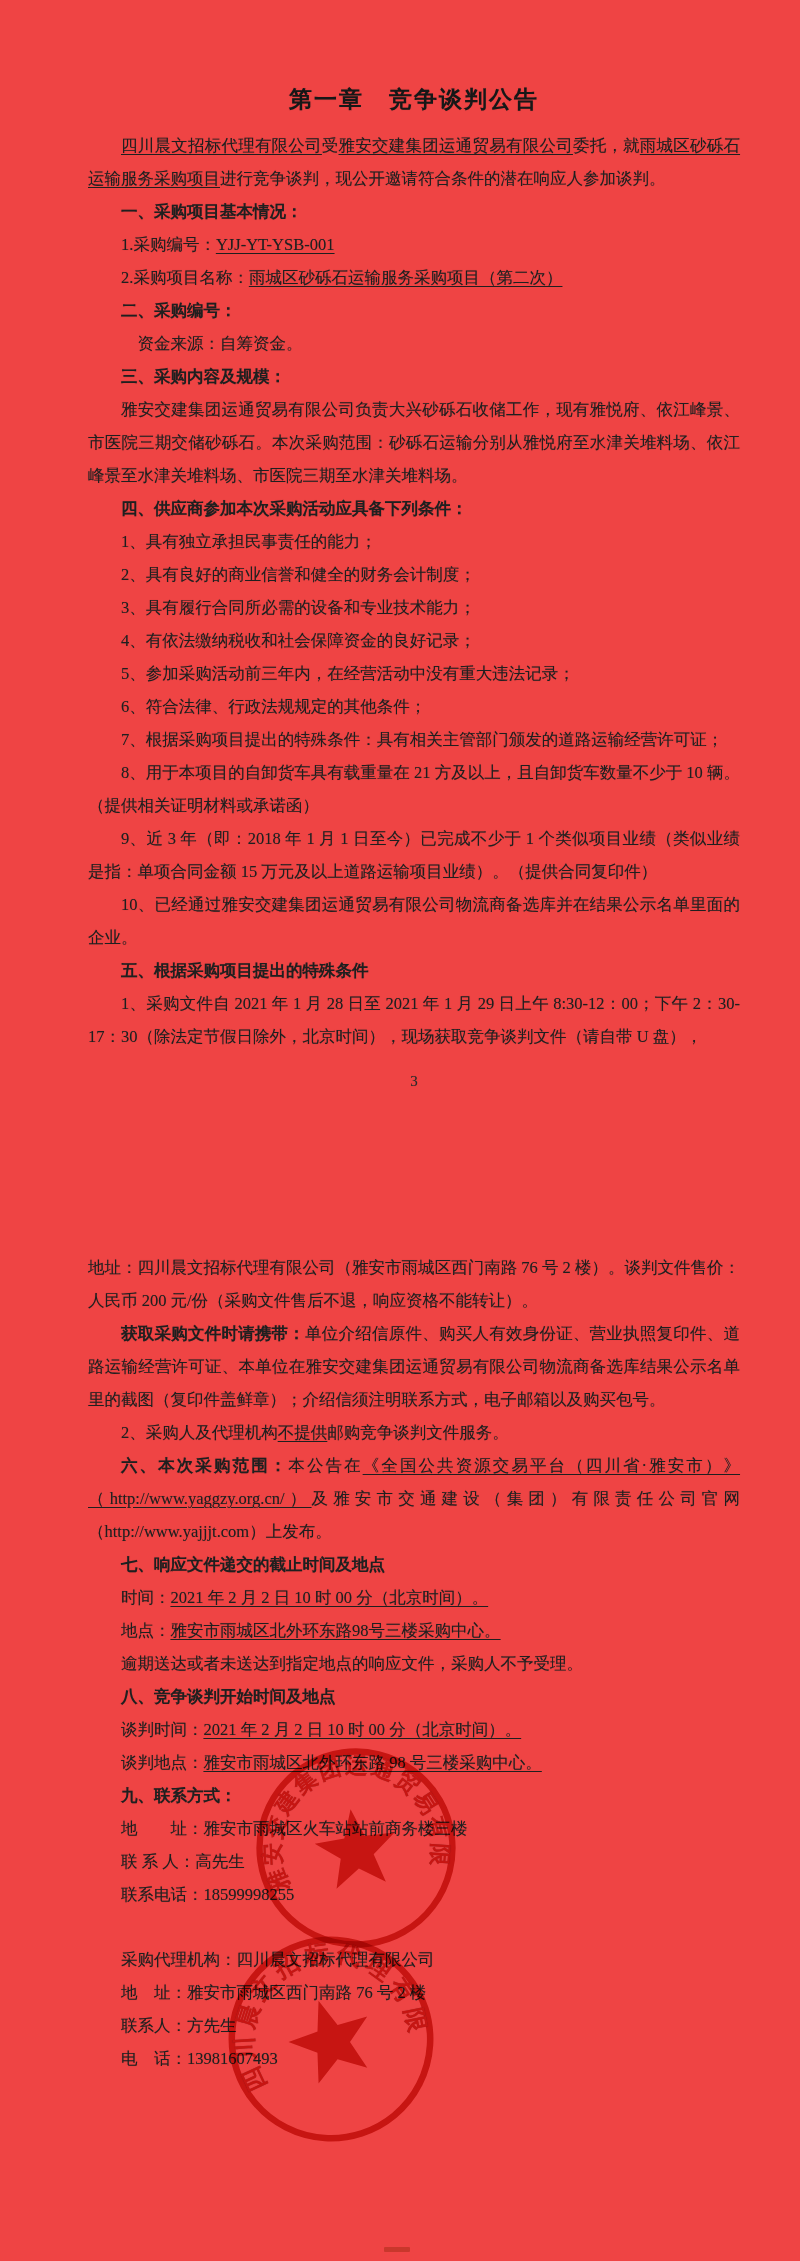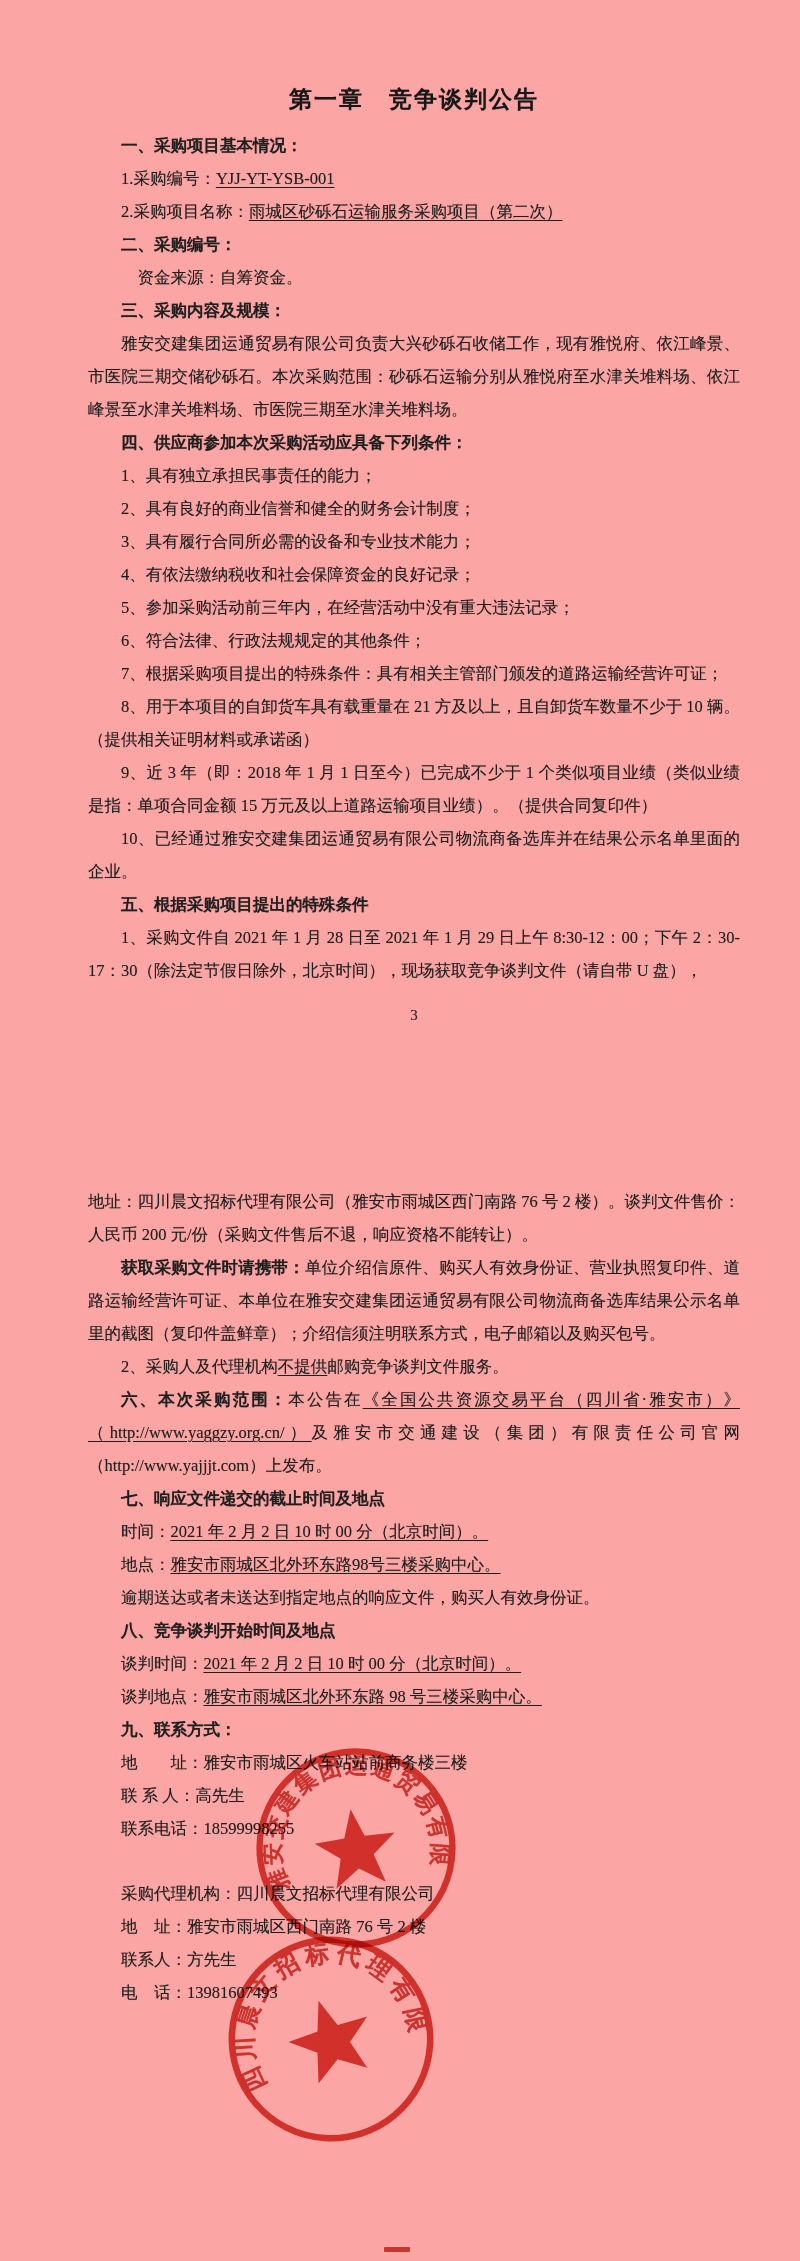--- a/index.html
+++ b/index.html
@@ -1,18 +1,18 @@
 <!DOCTYPE html>
 <html><head>
 <meta charset="utf-8">
 <style>
   html,body{margin:0;padding:0;background:#ececec;}
   .page{
     position:relative;width:800px;height:2261px;margin:0 auto;
-    background:#fca5a5;overflow:hidden;
+    background:#ef4444;overflow:hidden;
     font-family:"Liberation Serif","DejaVu Serif",serif;
     color:#1f1f1f;
     text-shadow:0 0 .7px rgba(45,45,45,.45);
   }
   .content{padding:84px 60px 0 88px;}
   .title{
     font-size:23px;font-weight:bold;text-align:center;
     margin:0 0 14px 0;letter-spacing:2px;color:#171717;
   }
   p.p{margin:0;font-size:16.5px;line-height:33px;text-align:justify;}
@@ -26,20 +26,21 @@
   .seal-2{left:222px;top:1930px;width:218px;height:218px;transform:rotate(-18deg);}
   .red-mark{position:absolute;left:384px;top:2247px;width:26px;height:5px;background:#c9372c;border-radius:1px;}
 </style>
 </head>
 <body>
 
 <div class="page">
   <div class="content">
     <h1 class="title">第一章　竞争谈判公告</h1>
 
+  <p class="p ind"><span class="u">四川晨文招标代理有限公司</span><span>受</span><span class="u">雅安交建集团运通贸易有限公司</span><span>委托，就</span><span class="u">雨城区砂砾石运输服务采购项目</span><span>进行竞争谈判，现公开邀请符合条件的潜在响应人参加谈判。</span></p>
       <p class="p ind"><span class="b">一、采购项目基本情况：</span></p>
       <p class="p ind"><span>1.采购编号：</span><span class="u">YJJ-YT-YSB-001</span></p>
       <p class="p ind"><span>2.采购项目名称：</span><span class="u">雨城区砂砾石运输服务采购项目（第二次）</span></p>
       <p class="p ind"><span class="b">二、采购编号：</span></p>
       <p class="p ind2"><span>资金来源：自筹资金。</span></p>
       <p class="p ind"><span class="b">三、采购内容及规模：</span></p>
       <p class="p ind"><span>雅安交建集团运通贸易有限公司负责大兴砂砾石收储工作，现有雅悦府、依江峰景、市医院三期交储砂砾石。本次采购范围：砂砾石运输分别从雅悦府至水津关堆料场、依江峰景至水津关堆料场、市医院三期至水津关堆料场。</span></p>
       <p class="p ind"><span class="b">四、供应商参加本次采购活动应具备下列条件：</span></p>
       <p class="p ind"><span>1、具有独立承担民事责任的能力；</span></p>
       <p class="p ind"><span>2、具有良好的商业信誉和健全的财务会计制度；</span></p>
@@ -55,21 +56,21 @@
       <p class="p ind"><span>1、采购文件自 2021 年 1 月 28 日至 2021 年 1 月 29 日上午 8:30-12：00；下午 2：30-17：30（除法定节假日除外，北京时间），现场获取竞争谈判文件（请自带 U 盘），</span></p>
       <div class="pagenum">3</div>
       <div style="height: 150px;"></div>
       <p class="p "><span>地址：四川晨文招标代理有限公司（雅安市雨城区西门南路 76 号 2 楼）。谈判文件售价：人民币 200 元/份（采购文件售后不退，响应资格不能转让）。</span></p>
       <p class="p ind"><span class="b">获取采购文件时请携带：</span><span>单位介绍信原件、购买人有效身份证、营业执照复印件、道路运输经营许可证、本单位在雅安交建集团运通贸易有限公司物流商备选库结果公示名单里的截图（复印件盖鲜章）；介绍信须注明联系方式，电子邮箱以及购买包号。</span></p>
       <p class="p ind"><span>2、采购人及代理机构</span><span class="u">不提供</span><span>邮购竞争谈判文件服务。</span></p>
       <p class="p ind"><span class="b">六、本次采购范围：</span><span>本公告在</span><span class="u">《全国公共资源交易平台（四川省·雅安市）》</span><span class="u">（http://www.yaggzy.org.cn/）</span><span>及雅安市交通建设（集团）有限责任公司官网（http://www.yajjjt.com）上发布。</span></p>
       <p class="p ind"><span class="b">七、响应文件递交的截止时间及地点</span></p>
       <p class="p ind"><span>时间：</span><span class="u">2021 年 2 月 2 日 10 时 00 分（北京时间）。</span></p>
       <p class="p ind"><span>地点：</span><span class="u">雅安市雨城区北外环东路98号三楼采购中心。</span></p>
-      <p class="p ind"><span>逾期送达或者未送达到指定地点的响应文件，购买人有效身份证。</span></p>
+      <p class="p ind"><span>逾期送达或者未送达到指定地点的响应文件，采购人不予受理。</span></p>
       <p class="p ind"><span class="b">八、竞争谈判开始时间及地点</span></p>
       <p class="p ind"><span>谈判时间：</span><span class="u">2021 年 2 月 2 日 10 时 00 分（北京时间）。</span></p>
       <p class="p ind"><span>谈判地点：</span><span class="u">雅安市雨城区北外环东路 98 号三楼采购中心。</span></p>
       <p class="p ind"><span class="b">九、联系方式：</span></p>
       <p class="p ind"><span>地　　址：雅安市雨城区火车站站前商务楼三楼</span></p>
       <p class="p ind"><span>联 系 人：高先生</span></p>
       <p class="p ind"><span>联系电话：18599998255</span></p>
       <div style="height: 32px;"></div>
       <p class="p ind"><span>采购代理机构：四川晨文招标代理有限公司</span></p>
       <p class="p ind"><span>地　址：雅安市雨城区西门南路 76 号 2 楼</span></p>

